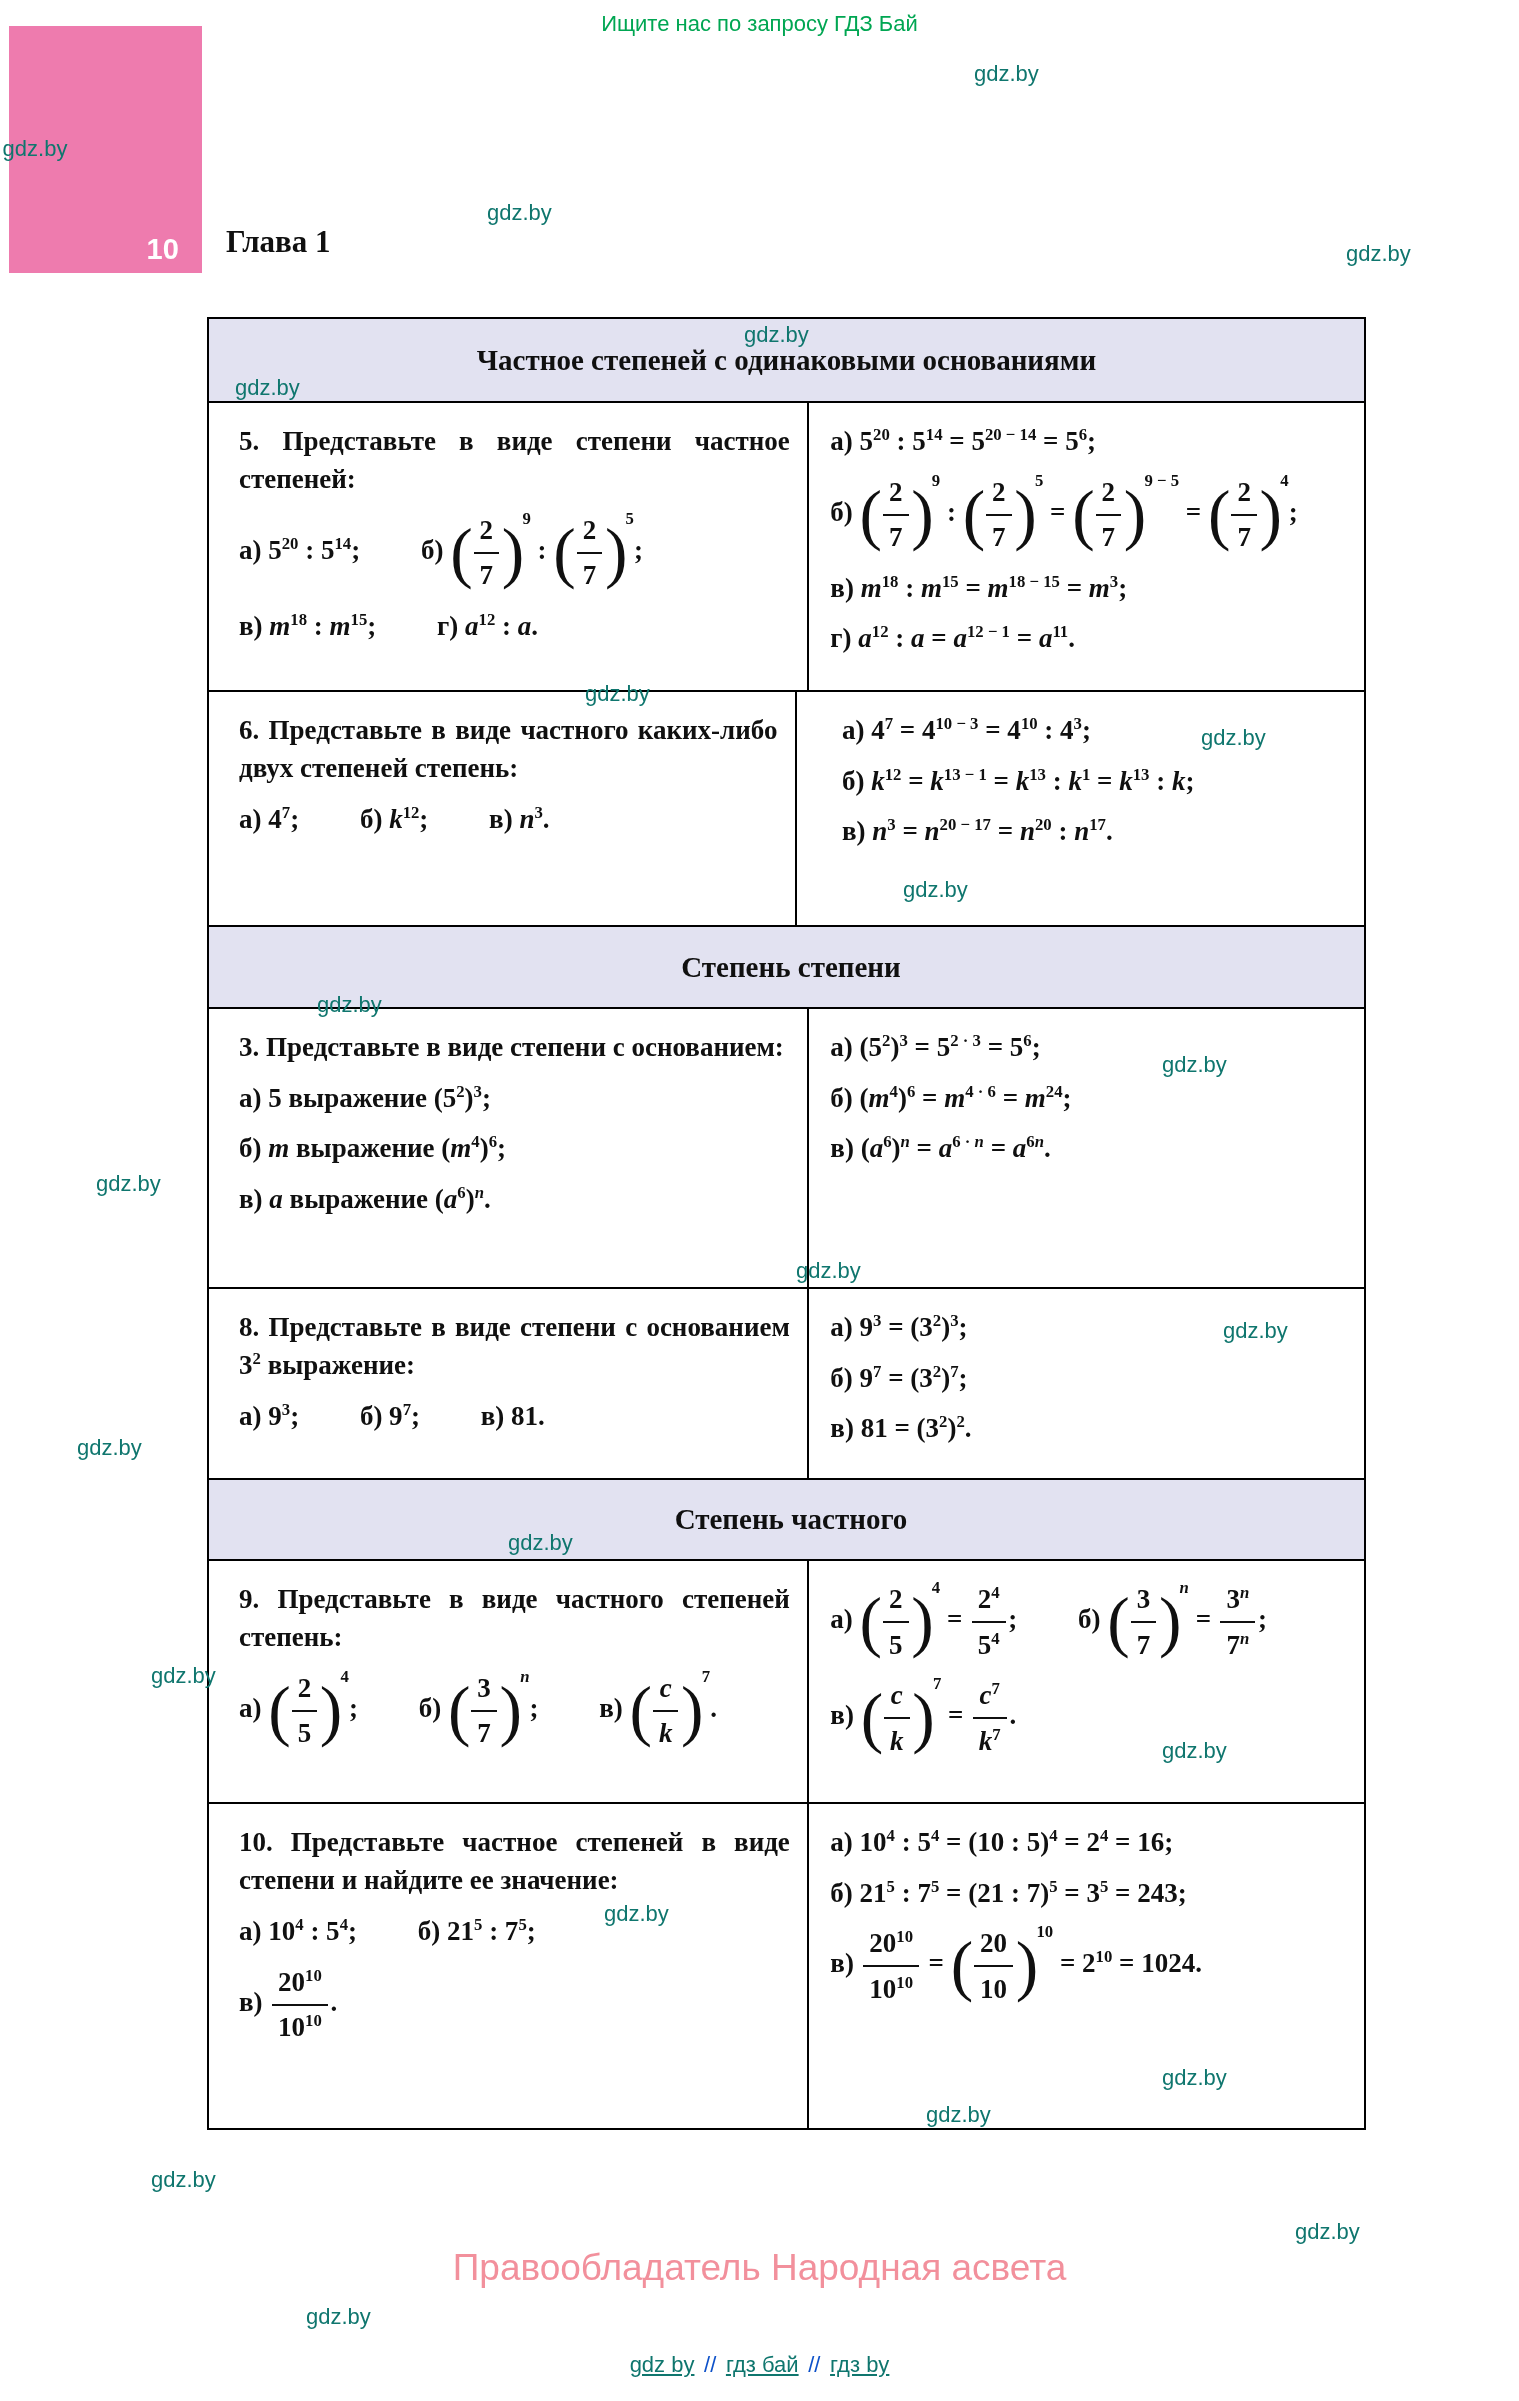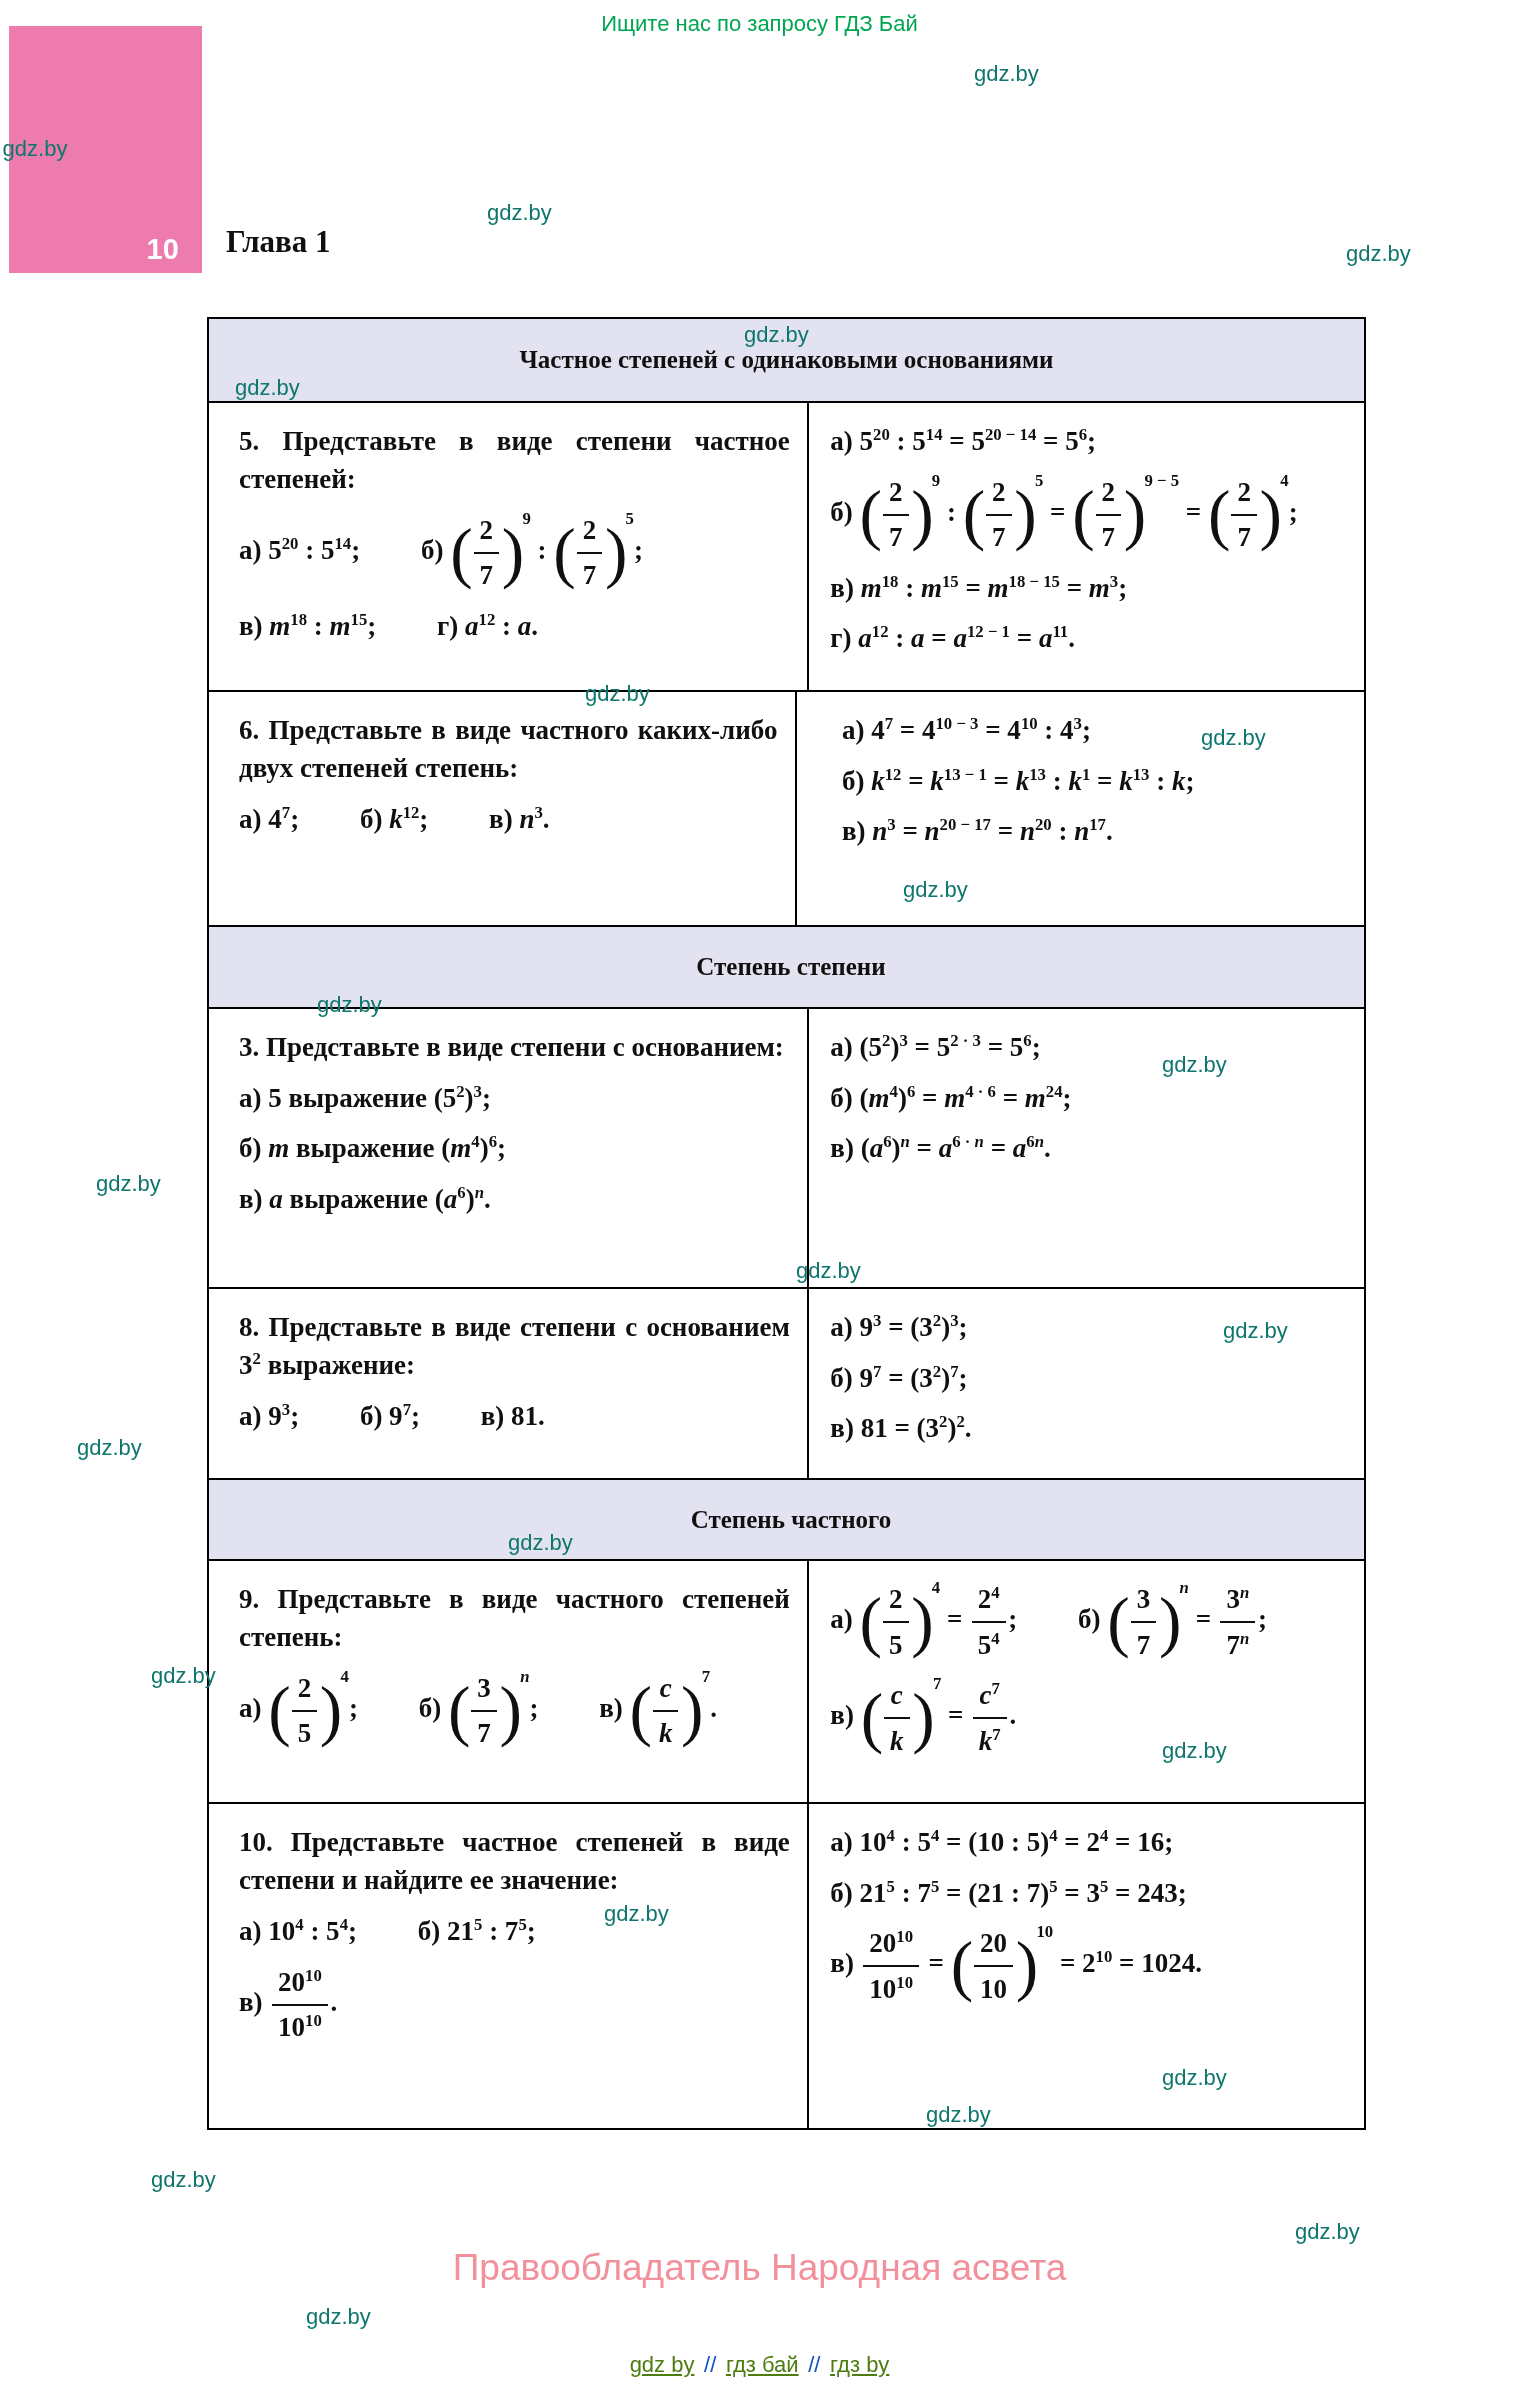--- a/index.html
+++ b/index.html
@@ -14,21 +14,21 @@
   .page-num { position:absolute; right:23px; bottom:7px; color:#ffffff; font-size:29px; font-weight:700;
           font-family:"Liberation Sans",sans-serif; }
   .chapter  { position:absolute; left:226px; top:224px; font-size:31px; font-weight:700; }
 
   .wm { position:absolute; font-family:"Liberation Sans",sans-serif; font-size:22px; color:#0f766e; white-space:nowrap; }
   #watermarks { position:absolute; inset:0; pointer-events:none; }
 
   #ptable { position:absolute; left:207px; top:317px; width:1159px; border:2.6px solid #000; background:#fff; }
   #ptable > * + * { border-top:2.6px solid #000;padding-left:9px; }
   .t-header { background:#e2e2f1; display:flex; align-items:center; justify-content:center;
-          text-align:center; font-weight:700; font-size:25px; }
+          text-align:center; font-weight:700; font-size:29px; }
   .t-row  { display:flex; align-items:stretch; }
   .t-cell { padding:19px 17.5px 17.5px 21px; font-size:27px; font-weight:700; line-height:1.42; }
   .t-left { width:51.6%; border-right:2.6px solid #000; }
   .t-right{ width:48.4%; }
 
   #ptable > :nth-child(1){ min-height:82px; }
   #ptable > :nth-child(2){ min-height:289px; }
   #ptable > :nth-child(3){ min-height:235px;gap:24px; }
   #ptable > :nth-child(4){ min-height:82px; }
   #ptable > :nth-child(5){ min-height:280px; }
@@ -46,21 +46,21 @@
   .fnum { display:block; border-bottom:2.6px solid currentColor; padding:0 6.1px 2.6px; }
   .fden { display:block; padding:2.6px 6.1px 0; }
   .bigp { font-weight:400; font-size:2.5em; vertical-align:middle; line-height:1.02; letter-spacing:-1.8px; }
   .fsup { font-size:0.62em; vertical-align:35px; line-height:0; }
   .gap  { display:inline-block; width:2em; }
 
   .footer-note { position:absolute; top:2247px; left:0; width:100%; text-align:center;
           font-family:"Liberation Sans",sans-serif; font-size:37px; color:#f2909c; }
   .bottom-links { position:absolute; top:2352px; left:0; width:100%; text-align:center;
           font-family:"Liberation Sans",sans-serif; font-size:22px; color:#0d51c9; }
-  .bottom-links a { color:#4d7c0f; text-decoration:underline; margin:0 3.5px; cursor:pointer; }
+  .bottom-links a { color:#0f766e; text-decoration:underline; margin:0 3.5px; cursor:pointer; }
 </style>
 </head>
 <body>
 
 <div class="page">
 
   <div class="top-note">Ищите нас по запросу ГДЗ Бай</div>
 
   <div class="pink-box">
     <span class="page-num">10</span>

